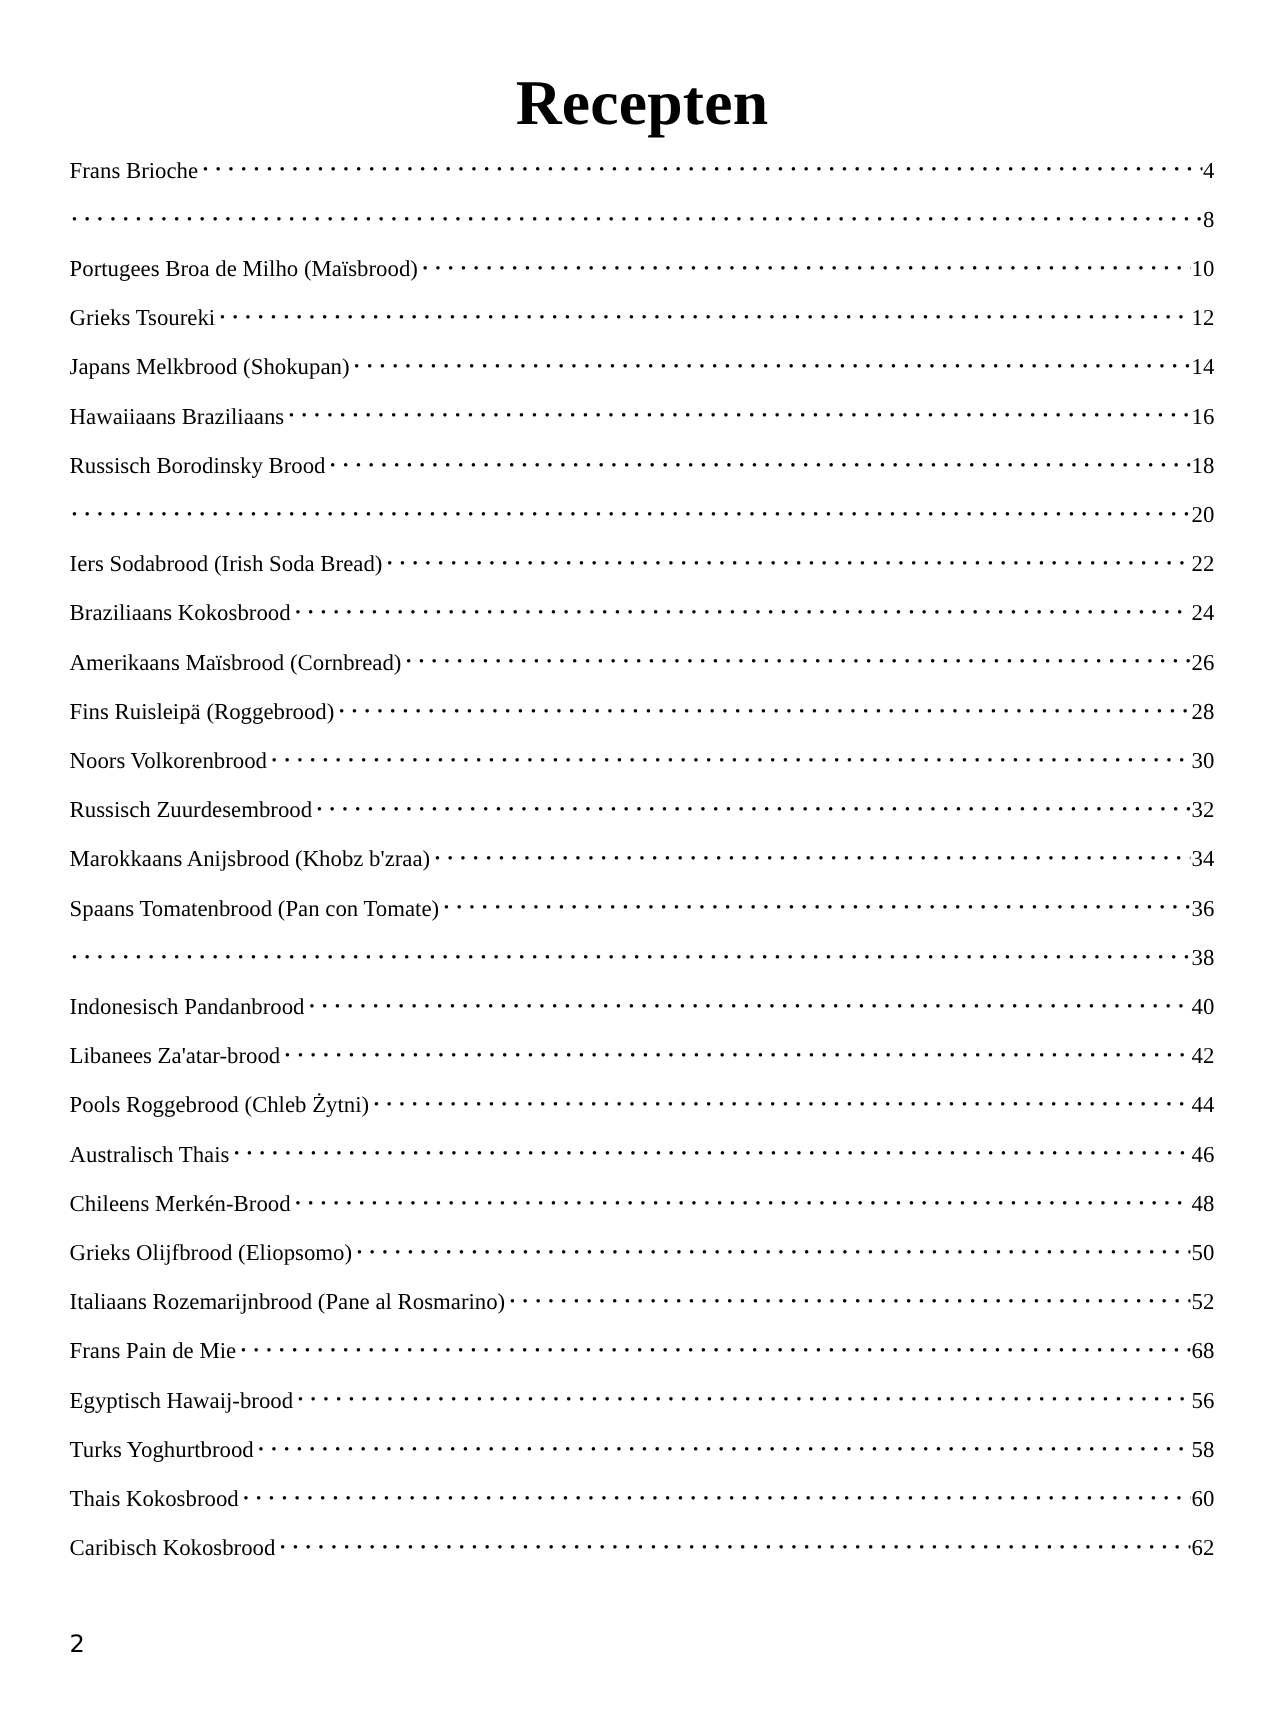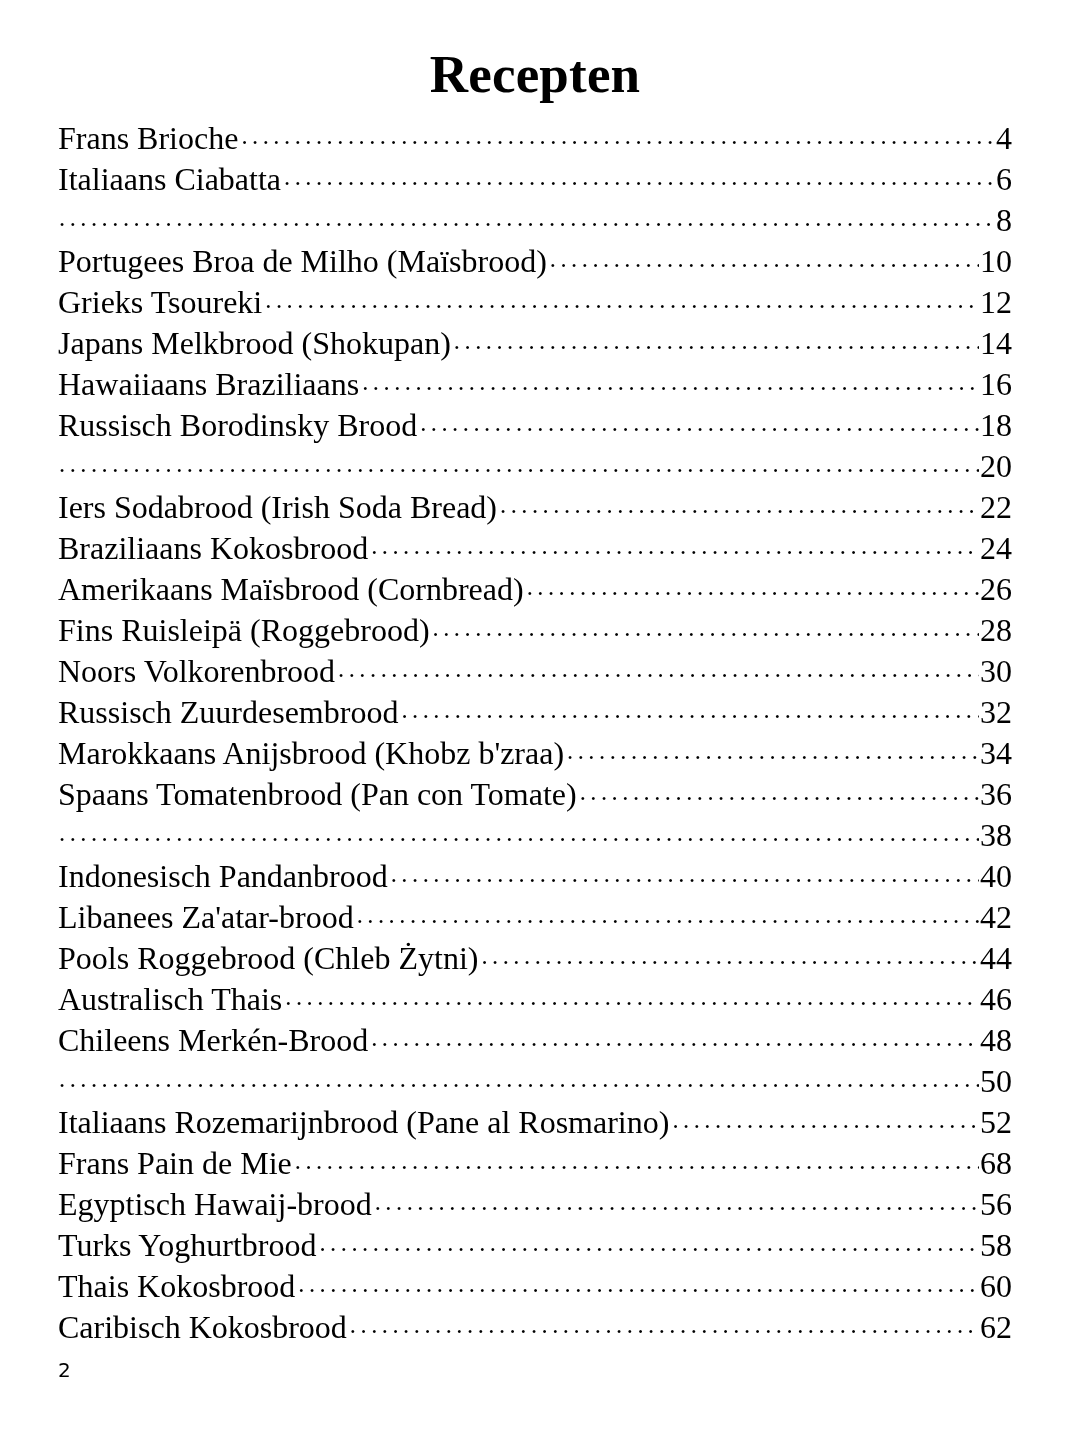--- a/index.html
+++ b/index.html
@@ -12,42 +12,42 @@
     height: 1440px;
     font-family: "Liberation Serif", "DejaVu Serif", serif;
     color: #000000;
     position: relative;
     overflow: hidden;
   }
   .page {
     width: 1070px;
     height: 1440px;
     box-sizing: border-box;
-    padding: 0 58px;
+    padding: 12px 58px;
     position: relative;
   }
   .doc-title {
     text-align: center;
     font-family: "Liberation Serif", "DejaVu Serif", serif;
     font-weight: bold;
     font-size: 53px;
     line-height: 1.05;
     letter-spacing: 0.2px;
     margin: 0;
     padding-top: 47px;
     padding-bottom: 6px;
   }
   .toc {
     margin-top: 8px;
   }
   .toc-entry {
     display: flex;
     align-items: baseline;
     width: 100%;
-    font-size: 32px;
+    font-size: 19px;
     line-height: 1;
     height: 41px;
     white-space: nowrap;
   }
   .toc-label {
     flex: 0 0 auto;
     padding-right: 2px;
   }
   .toc-leader {
     flex: 1 1 auto;
@@ -89,25 +89,20 @@
   <h1 class="doc-title">Recepten</h1>
 
   <nav class="toc">
 
   <div class="toc-entry">
         <span class="toc-label">Frans Brioche</span>
         <span class="toc-leader"></span>
         <span class="toc-page">4</span>
       </div>
       <div class="toc-entry">
-        <span class="toc-label">Italiaans Ciabatta</span>
-        <span class="toc-leader"></span>
-        <span class="toc-page">6</span>
-      </div>
-      <div class="toc-entry">
         <span class="toc-leader"></span>
         <span class="toc-page">8</span>
       </div>
       <div class="toc-entry">
         <span class="toc-label">Portugees Broa de Milho (Maïsbrood)</span>
         <span class="toc-leader"></span>
         <span class="toc-page">10</span>
       </div>
       <div class="toc-entry">
         <span class="toc-label">Grieks Tsoureki</span>
@@ -196,20 +191,21 @@
         <span class="toc-label">Australisch Thais</span>
         <span class="toc-leader"></span>
         <span class="toc-page">46</span>
       </div>
       <div class="toc-entry">
         <span class="toc-label">Chileens Merkén-Brood</span>
         <span class="toc-leader"></span>
         <span class="toc-page">48</span>
       </div>
       <div class="toc-entry">
+        <span class="toc-label">Grieks Olijfbrood (Eliopsomo)</span>
         <span class="toc-leader"></span>
         <span class="toc-page">50</span>
       </div>
       <div class="toc-entry">
         <span class="toc-label">Italiaans Rozemarijnbrood (Pane al Rosmarino)</span>
         <span class="toc-leader"></span>
         <span class="toc-page">52</span>
       </div>
       <div class="toc-entry">
         <span class="toc-label">Frans Pain de Mie</span>

